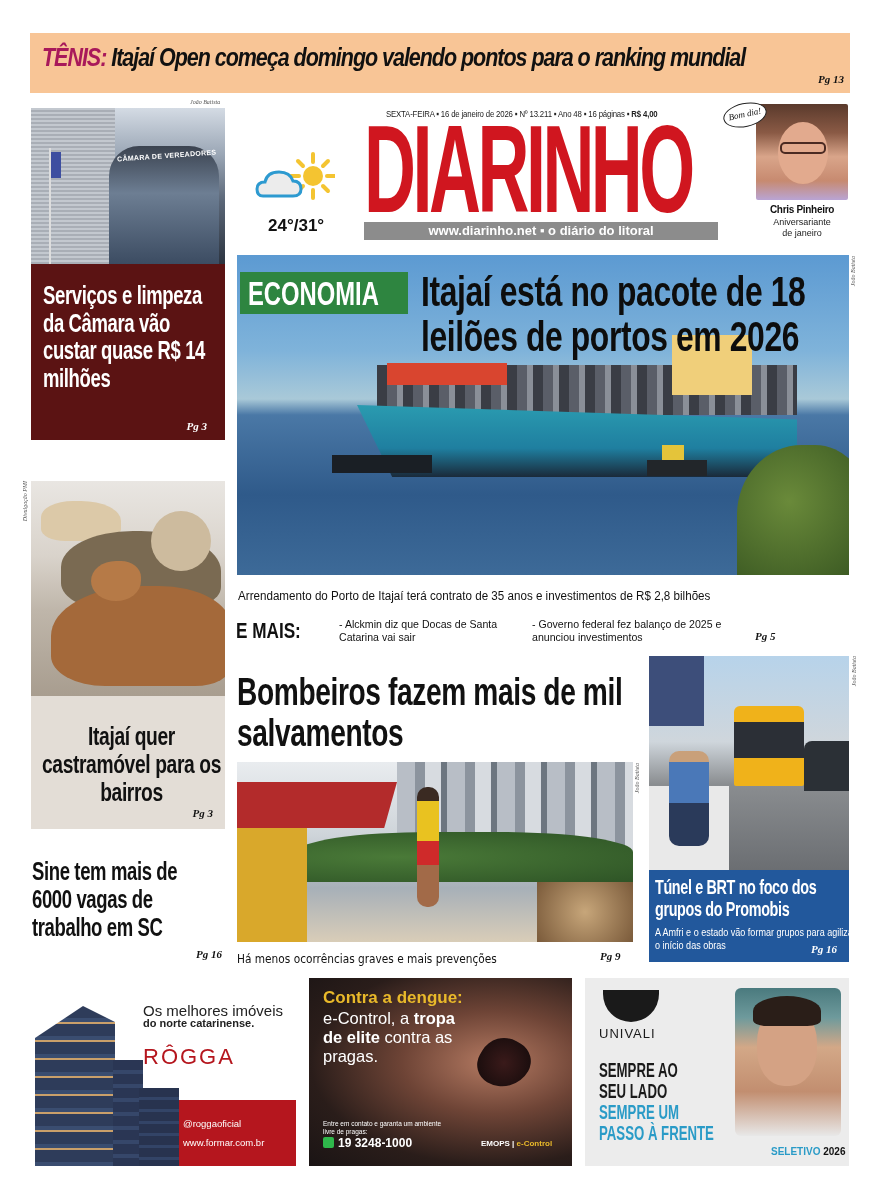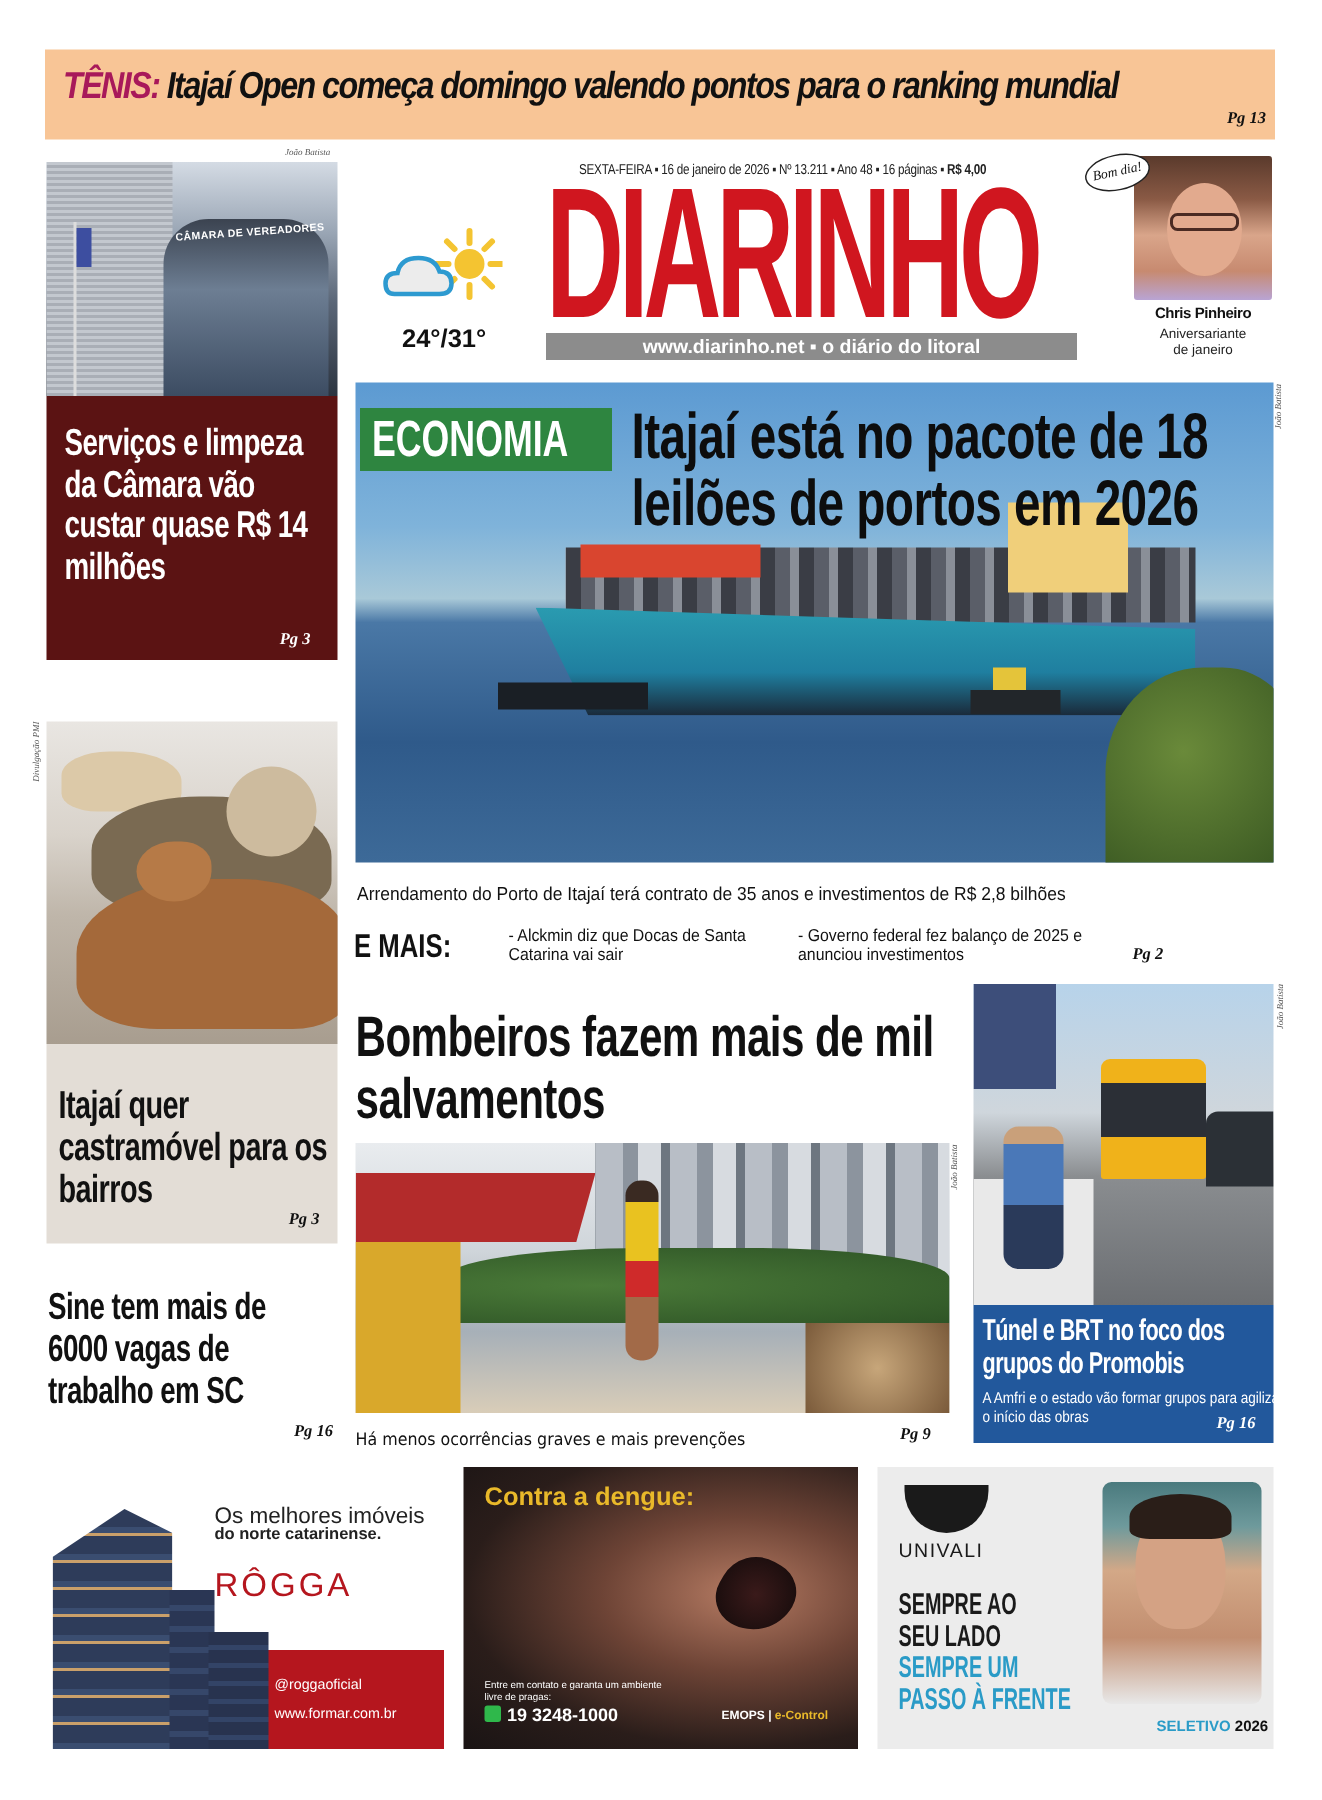--- a/index.html
+++ b/index.html
@@ -50,21 +50,21 @@
   #camara-box .pg { position:absolute; right:18px; bottom:8px; color:#fff; }
 
   
   #dogs-credit { left: 22px; top: 481px; }
   #dogs-photo { left: 31px; top: 481px; width: 194px; height: 215px; background: linear-gradient(180deg,#e9e6e2 0%,#d9d3cb 35%,#bfb6aa 60%,#a89d8f 100%); overflow: hidden; }
   #dogs-photo .d1 { position:absolute; left:10px; top:20px; width:80px; height:40px; border-radius:40% 50% 30% 30%; background:#dcc9a8; }
   #dogs-photo .d2 { position:absolute; left:30px; top:50px; width:160px; height:80px; border-radius:45% 50% 30% 35%; background:#7a6a52; }
   #dogs-photo .d2h { position:absolute; left:120px; top:30px; width:60px; height:60px; border-radius:50%; background:#cdbb9e; }
   #dogs-photo .d3 { position:absolute; left:20px; top:105px; width:180px; height:100px; border-radius:50% 40% 20% 30%; background:#a4693a; }
   #dogs-photo .d3h { position:absolute; left:60px; top:80px; width:50px; height:40px; border-radius:50% 40% 50% 50%; background:#b67a47; }
-  #dogs-box { left: 31px; top: 696px; width: 194px; height: 133px; background: #e3ddd6; }
+  #dogs-box { left: 31px; top: 696px; width: 194px; height: 133px; background: #e3ddd6; text-align: center; }
   #dogs-box .hl { position:absolute; left:8px; top:26px; width:250px; font-size:26px; line-height:28px; transform: scaleX(0.74); transform-origin:left top; }
   #dogs-box .pg { position:absolute; right:12px; bottom:10px; }
 
   
   #sine-hl { left: 32px; top: 857px; width: 250px; font-size: 25px; line-height: 28px; transform: scaleX(0.74); transform-origin:left top; }
   #sine-pg { left: 196px; top: 948px; }
 
   
   #econ-photo { left: 237px; top: 255px; width: 612px; height: 320px; background: linear-gradient(180deg,#5c9ad2 0%,#7fb3da 30%,#a9c9d8 45%,#4a78a6 50%,#2f5a8a 75%,#3d6a98 100%); overflow: hidden; }
   #econ-photo .hull { position:absolute; left:120px; top:150px; width:440px; height:72px; background: linear-gradient(180deg,#2a9bb0 0%,#1f7fa0 60%,#1a2a3a 100%); clip-path: polygon(0 0,100% 20%,100% 100%,8% 100%); }
@@ -236,21 +236,21 @@
 </div>
 <div id="econ-tag" class="abs">
     <span>ECONOMIA</span>
   </div>
 <div id="econ-hl" class="abs headline">Itajaí está no pacote de 18 leilões de portos em 2026</div>
 <div id="econ-credit" class="abs credit credit-v">João Batista</div>
 <div id="econ-sub" class="abs">Arrendamento do Porto de Itajaí terá contrato de 35 anos e investimentos de R$ 2,8 bilhões</div>
 <div id="emais-label" class="abs">E MAIS:</div>
 <div id="emais-1" class="abs">- Alckmin diz que Docas de Santa Catarina vai sair</div>
 <div id="emais-2" class="abs">- Governo federal fez balanço de 2025 e anunciou investimentos</div>
-<div id="emais-pg" class="abs pg">Pg 2</div>
+<div id="emais-pg" class="abs pg">Pg 5</div>
 
 <div id="bomb-hl" class="abs headline">Bombeiros fazem mais de mil salvamentos</div>
 <div id="bomb-photo" class="abs">
   <div class="towers"></div>
     <div class="trees"></div>
     <div class="roof"></div>
     <div class="house"></div>
     <div class="man"></div>
     <div class="bags"></div>
 </div>
@@ -280,20 +280,21 @@
   <div class="t1">Os melhores imóveis</div>
   <div class="t2">do norte catarinense.</div>
   <div class="brand">RÔGGA</div>
   <div class="ig">@roggaoficial</div>
   <div class="web">www.formar.com.br</div>
 </div>
 
 <div id="ad-dengue" class="abs">
   <div class="mosq"></div>
   <div class="y">Contra a dengue:</div>
+  <div class="w"><span>e-Control, a </span><b>tropa de elite</b><span> contra as pragas.</span></div>
   <div class="small" style="width:130px">Entre em contato e garanta um ambiente livre de pragas:</div>
   <div class="phone"><span class="wa"></span><span>19 3248-1000</span></div>
   <div class="logo"><span>EMOPS | </span><span class="ec">e-Control</span></div>
 </div>
 
 <div id="ad-univali" class="abs">
   <div class="shield"></div>
   <div class="uname">UNIVALI</div>
   <div class="l1">SEMPRE AO SEU LADO</div>
   <div class="l2">SEMPRE UM PASSO À FRENTE</div>

